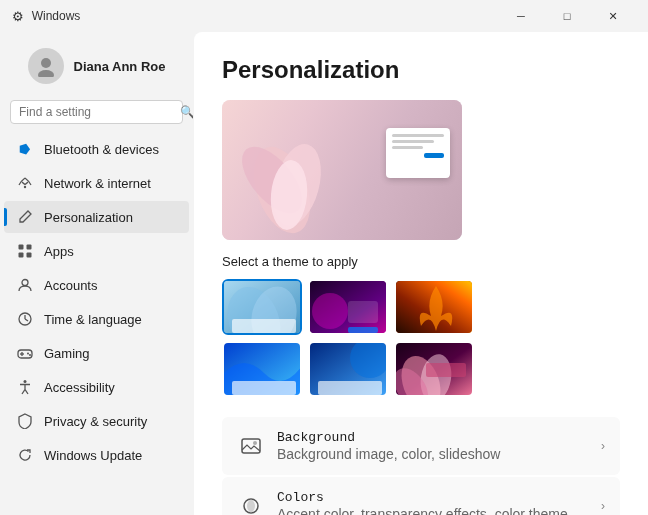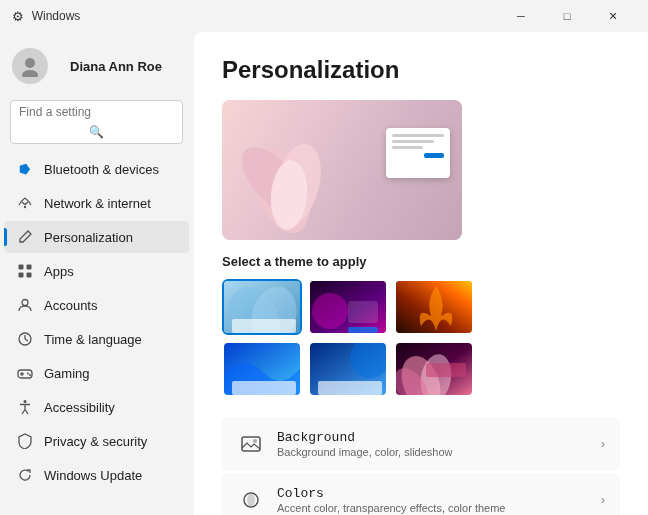--- a/index.html
+++ b/index.html
@@ -54,22 +54,23 @@
       background: #f3f3f3;
       display: flex;
       flex-direction: column;
       padding: 8px 0;
       flex-shrink: 0;
       overflow-y: auto;
     }
     .user-section {
       display: flex;
       align-items: center;
-      gap: 22px;
+      gap: 10px;
       padding: 8px 12px 12px 12px;
+      justify-content: center;
     }
     .user-avatar {
       width: 36px;
       height: 36px;
       border-radius: 50%;
       background: #d0d0d0;
       display: flex;
       align-items: center;
       justify-content: center;
       font-size: 18px;
@@ -83,21 +84,20 @@
     }
     .search-box {
       margin: 4px 10px 8px 10px;
       display: flex;
       align-items: center;
       background: white;
       border: 1px solid #d0d0d0;
       border-radius: 4px;
       padding: 4px 8px;
       gap: 6px;
-      flex-direction: column;
     }
     .search-box input {
       border: none;
       outline: none;
       font-size: 12px;
       color: #555;
       flex: 1;
       background: transparent;
     }
     .search-icon-small {
@@ -183,21 +183,21 @@
     .preview-dialog-btn {
       width: 20px;
       height: 5px;
       background: #0078d4;
       border-radius: 2px;
       margin-top: 4px;
       margin-left: auto;
     }
     .themes-label {
       font-size: 13px;
-      font-weight: 700;
+      font-weight: 400;
       color: #222;
       margin-bottom: 10px;
     }
     .themes-grid {
       display: grid;
       grid-template-columns: repeat(3, 80px);
       gap: 6px;
       margin-bottom: 20px;
     }
     .theme-item {
@@ -263,21 +263,21 @@
     .settings-row-text {
       flex: 1;
     }
     .settings-row-title {
       font-size: 13px;
       font-weight: 500;
       color: #1a1a1a;
       font-family: Liberation Mono, monospace;
     }
     .settings-row-subtitle {
-      font-size: 11px;
+      font-size: 14px;
       color: #666;
       margin-top: 1px;
     }
     .settings-row-chevron {
       font-size: 12px;
       color: #888;
     }
     .nav-active-bar {
       position: absolute;
       left: 0;

